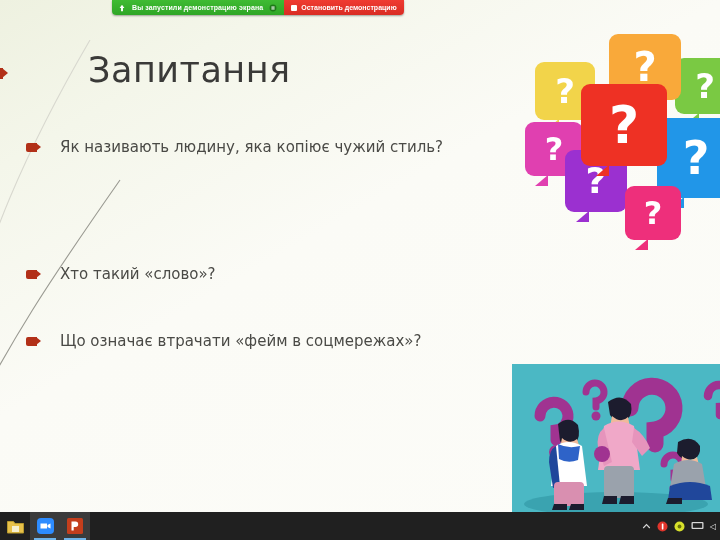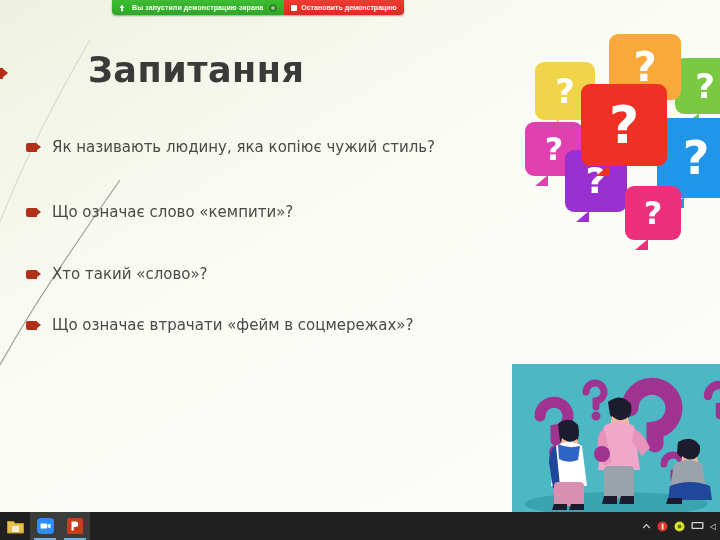--- a/index.html
+++ b/index.html
@@ -42,21 +42,21 @@
     background:linear-gradient(#ef3b32,#d92c23);
     display:flex; align-items:center; gap:4px; padding:0 7px;
   }
   .sb-red .txt { color:#fff; font-size:7px; font-weight:bold; white-space:nowrap; }
   .sq { width:6px; height:6px; background:#fff; border-radius:1px; flex:none; }
 
   
   #title {
     position:absolute; left:88px; top:50px;
     font-size:35px; color:#3a3a38; letter-spacing:.5px;
-    font-weight:700; font-family:"DejaVu Sans", sans-serif;
+    font-weight:400; font-family:"DejaVu Sans", sans-serif;
   }
 
   
   .bullet-row {
     position:absolute; left:26px; display:flex; align-items:center; gap:12px;
   }
   .arrow {
     position:relative; width:14px; height:9px; flex:none;
   }
   .arrow .body {
@@ -65,20 +65,21 @@
   }
   .arrow .tip {
     position:absolute; left:10px; top:0; width:0; height:0;
     border-top:4.5px solid transparent;
     border-bottom:4.5px solid transparent;
     border-left:5px solid #b23018;
   }
   .btext {
     font-size:15px; color:#4a4a46; white-space:nowrap;
     font-family:"DejaVu Sans", sans-serif;
+    margin-left:8px;
   }
   
   #edge-arrow {
     position:absolute; left:-7px; top:68px; width:14px; height:11px;
   }
   #edge-arrow .body {
     position:absolute; left:0; top:0; width:10px; height:11px;
     background:#b23018; border-radius:3px 0 0 3px;
   }
   #edge-arrow .tip {
@@ -148,35 +149,28 @@
 
     <div id="title">Запитання</div>
 
     <div class="bullet-row" style="top:138px">
       <span class="arrow">
           <span class="body"></span>
           <span class="tip"></span>
         </span>
       <span class="btext">Як називають людину, яка копіює чужий стиль?</span>
     </div>
-    <div class="bullet-row" style="top:203px">
-      <span class="arrow">
-          <span class="body"></span>
-          <span class="tip"></span>
-        </span>
-      <span class="btext">Що означає слово «кемпити»?</span>
-    </div>
     <div class="bullet-row" style="top:265px">
       <span class="arrow">
           <span class="body"></span>
           <span class="tip"></span>
         </span>
       <span class="btext">Хто такий «слово»?</span>
     </div>
-    <div class="bullet-row" style="top:316px">
+    <div class="bullet-row" style="top:332px">
       <span class="arrow">
           <span class="body"></span>
           <span class="tip"></span>
         </span>
       <span class="btext">Що означає втрачати «фейм в соцмережах»?</span>
     </div>
 
     <div id="bubbles">
         <div class="bub" style="left: 10px; top: 44px; width: 60px; height: 58px; background: rgb(242, 212, 74); z-index: 2;">
           <span class="q" style="font-size: 34px;">?</span>

